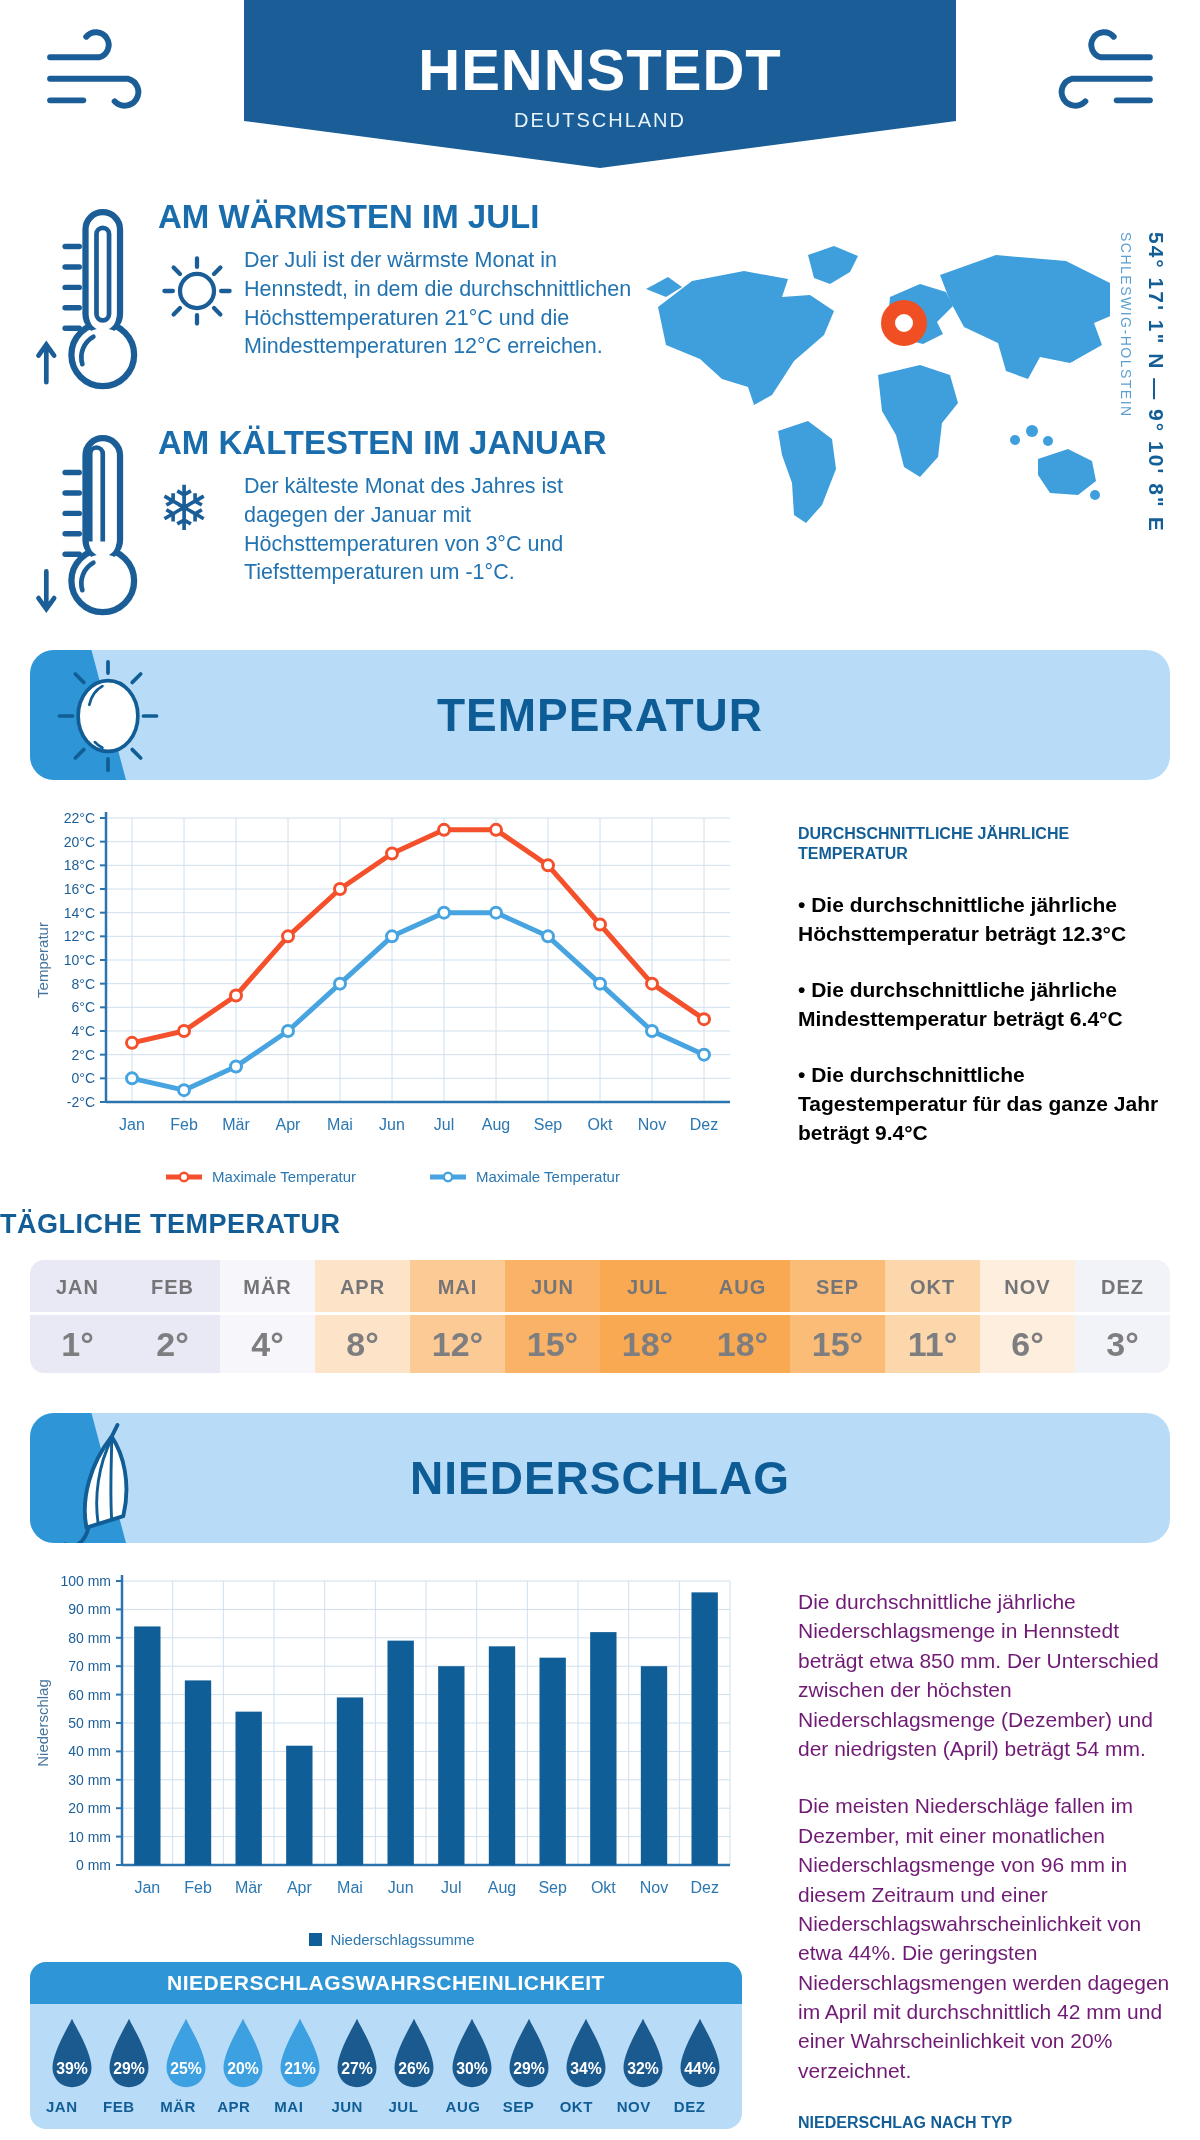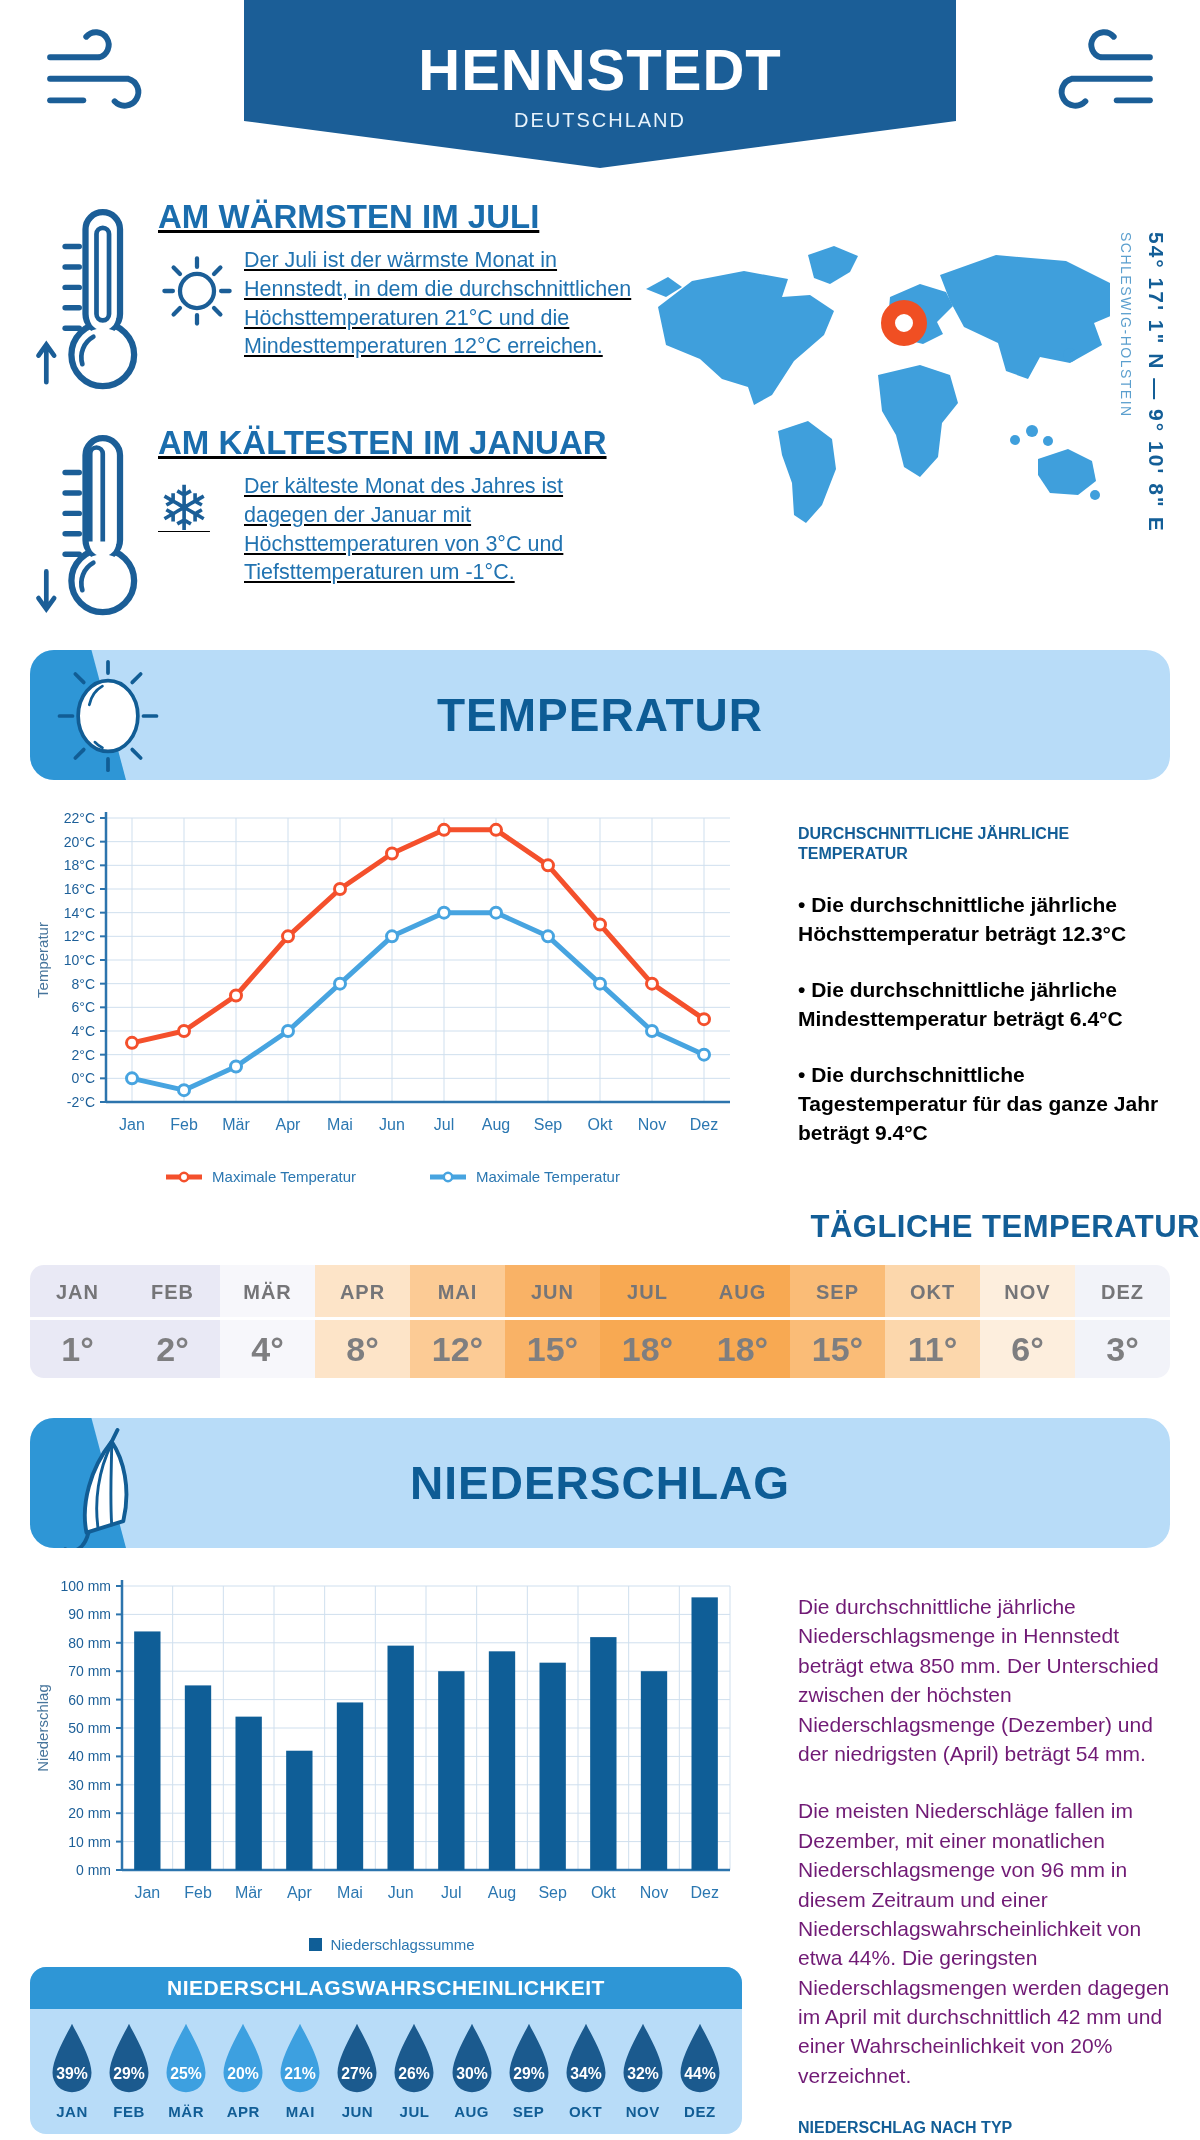--- a/index.html
+++ b/index.html
@@ -12,21 +12,21 @@
   .wind-icon { position:absolute; top:26px; }
   .wind-left { left:38px; }
   .wind-right { right:38px; transform:scaleX(-1); }
   .title-banner { width:712px; height:168px; margin:0 auto; background:#1b5e97;
     clip-path:polygon(0 0,100% 0,100% 72%,50% 100%,0 72%);
     display:flex; flex-direction:column; align-items:center; }
   .title-banner h1 { color:#fff; font-size:58px; font-weight:bold; letter-spacing:1px; margin-top:36px; }
   .title-banner .subtitle { color:#e8f3fc; font-size:20px; letter-spacing:2px; margin-top:6px; }
 
   
-  .intro-row { display:flex; margin-top:26px;text-decoration:underline; }
+  .intro-row { display:flex; margin-top:26px; }
   .intro-left { width:610px; }
   .intro-right { width:530px; display:flex; margin-top:34px; }
   .highlight { display:flex; margin-bottom:26px; }
   .hl-thermo { width:128px; flex:none; }
   .hl-body h2 { color:#1a6dad; font-size:33px; font-weight:bold; letter-spacing:0; }
   .hl-row { display:flex; margin-top:10px; }
   .hl-icon2 { width:86px; flex:none; padding-top:6px; }
   .hl-row p { color:#2173b1; font-size:21.5px; line-height:1.34; }
   .snowflake { font-family:"DejaVu Sans",sans-serif; font-size:62px; color:#1b5e97; line-height:1; }
 
@@ -49,34 +49,34 @@
   .chart-col { width:724px; flex:none; }
   .legend { display:flex; justify-content:center; gap:72px; margin-top:10px; }
   .legend-item { display:flex; align-items:center; gap:8px; color:#2b77b1; font-size:15px; }
   .info-col { flex:1; padding-left:44px; padding-top:22px; }
   .info-col h3 { color:#135e97; font-size:16px; font-weight:bold; line-height:1.25; margin-bottom:26px; }
   .info-col p.bullet { color:#000000; font-size:21px; line-height:1.4; margin-bottom:26px;font-weight:bold; }
   .info-col p.para { color:#701a75; font-size:21px; line-height:1.4; margin-bottom:28px; }
   .info-col h3.type-title { margin-top:6px; margin-bottom:14px; }
 
   
-  .daily-title { text-align:right; color:#135e97; font-size:31px; font-weight:bold; margin-top:24px; letter-spacing:0.5px; }
+  .daily-title { text-align:left; color:#135e97; font-size:27px; font-weight:bold; margin-top:24px; letter-spacing:0.5px; }
   .daily-table { display:flex; margin:20px 30px 0 30px; border-radius:14px; overflow:hidden; }
   .dcol { flex:1; }
   .dcol .m { height:55px; line-height:55px; text-align:center; font-size:20px; font-weight:bold; color:#757578; letter-spacing:1px; border-bottom:3px solid #fff; }
   .dcol .v { height:58px; line-height:58px; text-align:center; font-size:34px; font-weight:bold; color:#7e7e80; }
 
   .sect-gap { height:40px; }
 
   
   .prob-panel { width:712px; background:#b8dcf8; border-radius:16px; margin-top:14px; }
   .prob-header { background:#2e96d6; border-radius:16px 16px 0 0; height:42px; line-height:42px; text-align:center;
     color:#fff; font-weight:bold; font-size:21px; letter-spacing:0.5px; }
   .prob-drops { display:flex; justify-content:space-between; padding:12px 16px 14px 16px; }
-  .drop-item { width:52px; text-align:center; }
+  .drop-item { width:52px; }
   .drop-item .mon { margin-top:4px; font-size:15px; font-weight:bold; color:#115d95; letter-spacing:0.5px; }
 </style>
 </head>
 <body>
 
 <div class="page">
 
   <header class="top">
     <svg class="wind-icon wind-left" width="118" height="88" viewBox="0 0 120 90" fill="none" stroke="#1b5e97" stroke-width="6" stroke-linecap="round">
       <path d="M12 32 H62 A13 13 0 1 0 49 11"></path>

